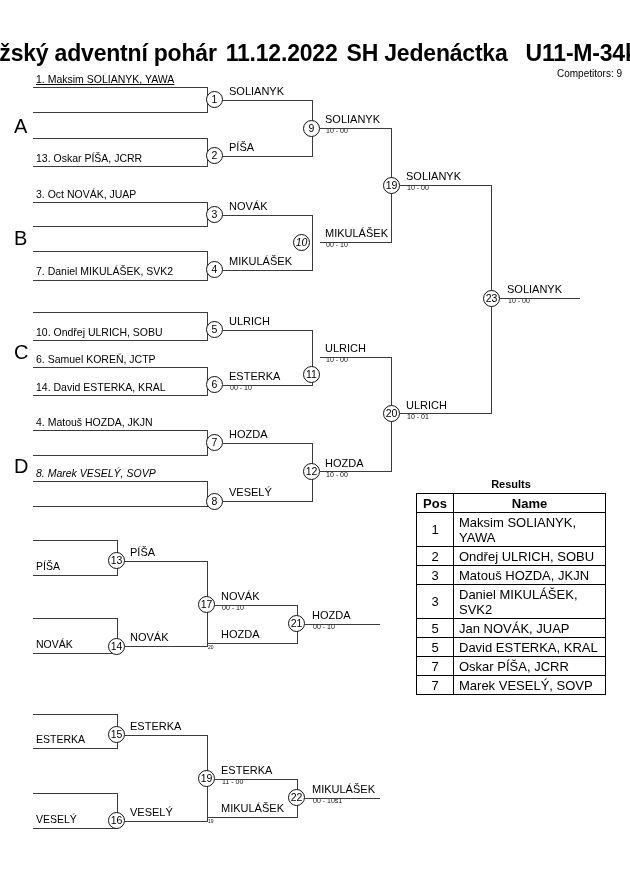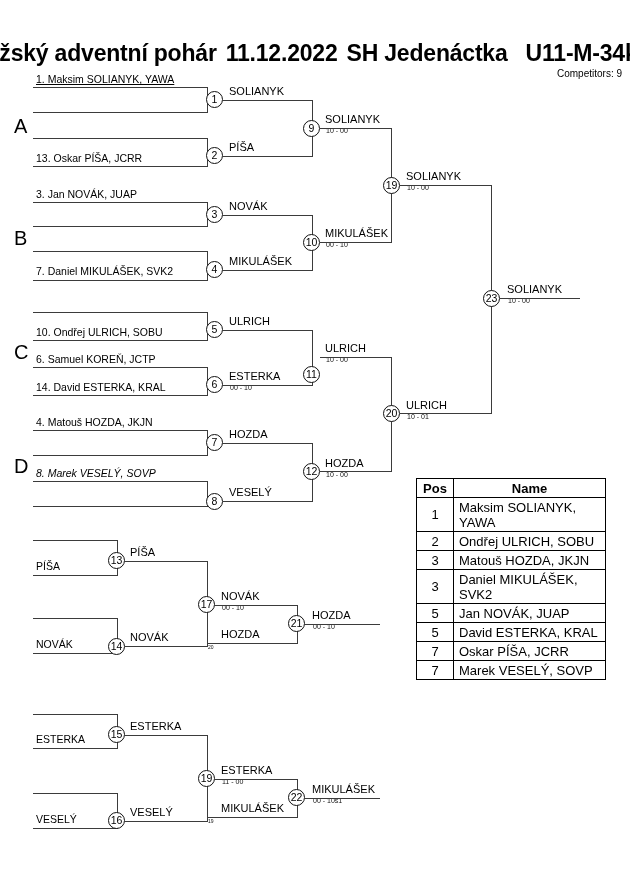--- a/index.html
+++ b/index.html
@@ -77,38 +77,38 @@
 <div class="node" style="left:206px;top:147px;">2</div>
 <div class="wname" style="left:229px;top:141px;">PÍŠA</div>
 <div class="hline" style="left:223px;top:156px;width:90px;"></div>
 
 <div class="vline" style="left:312px;top:100px;height:56px;"></div>
 <div class="node" style="left:303px;top:120px;">9</div>
 <div class="wname" style="left:325px;top:113px;">SOLIANYK</div>
 <div class="score" style="left:326px;top:127px;">10 - 00</div>
 <div class="hline" style="left:320px;top:128px;width:72px;"></div>
 
-<div class="ename" style="left:36px;top:188px;">3. Jan NOVÁK, JUAP</div>
+<div class="ename" style="left:36px;top:188px;">3. Oct NOVÁK, JUAP</div>
 <div class="hline" style="left:33px;top:202px;width:175px;"></div>
 <div class="hline" style="left:33px;top:226px;width:175px;"></div>
 <div class="vline" style="left:207px;top:202px;height:24px;"></div>
 <div class="node" style="left:206px;top:206px;">3</div>
 <div class="wname" style="left:229px;top:200px;">NOVÁK</div>
 <div class="hline" style="left:223px;top:215px;width:90px;"></div>
 
 <div class="hline" style="left:33px;top:251px;width:175px;"></div>
 <div class="ename" style="left:36px;top:265px;">7. Daniel MIKULÁŠEK, SVK2</div>
 <div class="hline" style="left:33px;top:280px;width:175px;"></div>
 <div class="vline" style="left:207px;top:251px;height:29px;"></div>
 <div class="node" style="left:206px;top:261px;">4</div>
 <div class="wname" style="left:229px;top:255px;">MIKULÁŠEK</div>
 <div class="hline" style="left:223px;top:270px;width:90px;"></div>
 
 <div class="vline" style="left:312px;top:215px;height:55px;"></div>
-<div class="node" style="left:303px;top:234px;">10</div>
+<div class="node" style="left:293px;top:234px;font-style:italic;">10</div>
 <div class="wname" style="left:325px;top:227px;">MIKULÁŠEK</div>
 <div class="score" style="left:326px;top:241px;">00 - 10</div>
 <div class="hline" style="left:320px;top:242px;width:72px;"></div>
 
 <div class="vline" style="left:391px;top:128px;height:114px;"></div>
 <div class="node" style="left:383px;top:177px;">19</div>
 <div class="wname" style="left:406px;top:170px;">SOLIANYK</div>
 <div class="score" style="left:407px;top:184px;">10 - 00</div>
 <div class="hline" style="left:400px;top:185px;width:92px;"></div>
 
@@ -227,20 +227,21 @@
 <div class="tinyref" style="left:208px;top:818px;">19</div>
 <div class="hline" style="left:207px;top:817px;width:91px;"></div>
 
 <div class="vline" style="left:297px;top:779px;height:38px;"></div>
 <div class="node" style="left:288px;top:789px;">22</div>
 <div class="wname" style="left:312px;top:783px;">MIKULÁŠEK</div>
 <div class="score" style="left:313px;top:797px;">00 - 10s1</div>
 <div class="hline" style="left:305px;top:798px;width:75px;"></div>
 
 <div id="results-wrap">
+  <div id="results-title">Results</div>
   <table id="results">
     <thead>
       <tr>
         <th>Pos</th>
         <th>Name</th>
       </tr>
     </thead>
     <tbody id="results-body">
         <tr>
           <td class="pos">1</td>

